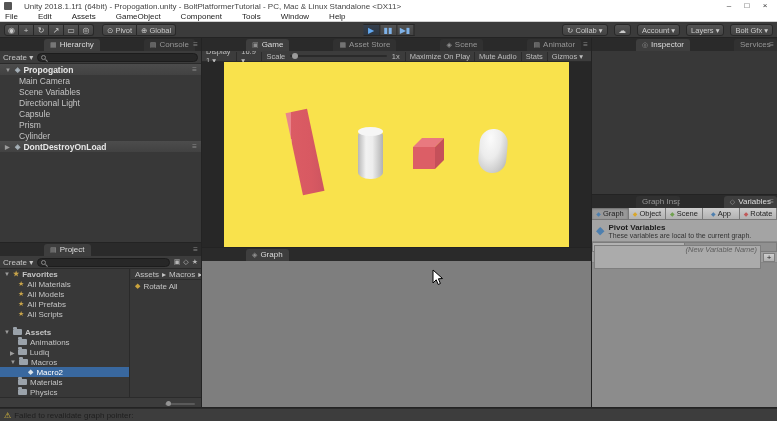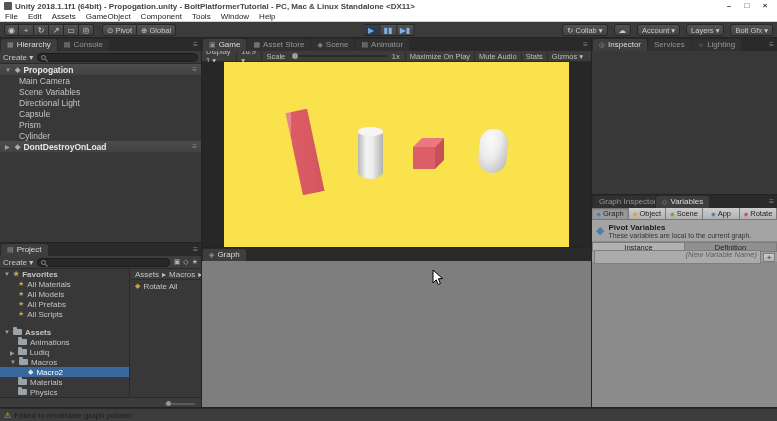--- a/index.html
+++ b/index.html
@@ -1,43 +1,43 @@
 <!DOCTYPE html>
 <html><head>
 <meta charset="utf-8">
 <style>
   * { margin:0; padding:0; box-sizing:border-box; font-family:"Liberation Sans", sans-serif; }
   body { width:777px; height:421px; position:relative; background:#383838; overflow:hidden; }
   .abs { position:absolute; }
 
   
-  .titlebar { left:0; top:0; width:777px; height:12px; background:#FFFFFF; display:flex; align-items:center; padding:0 4px; gap:3px;font-weight:bold; }
+  .titlebar { left:0; top:0; width:777px; height:12px; background:#FFFFFF; display:flex; align-items:center; padding:0 4px; gap:12px; }
   .titlebar .utitle { font-size:8px; color:#444; white-space:nowrap; }
   .ulogo { width:8px; height:8px; background:#555; border-radius:1px; }
   .wincontrols { margin-left:auto; display:flex; gap:2px; }
   .wincontrols span { width:16px; text-align:center; font-size:8px; color:#333; line-height:10px; }
-  .menubar { left:0; top:12px; width:777px; height:10px; background:#FFFFFF; border-bottom:1px solid #D0D0D0; display:flex; align-items:center; padding:0 5px; gap:10px; }
+  .menubar { left:0; top:12px; width:777px; height:10px; background:#FFFFFF; border-bottom:1px solid #D0D0D0; display:flex; align-items:center; padding:0 5px; gap:20px; }
   .menubar span { font-size:8px; color:#222; }
 
   .toolbar { left:0; top:22px; width:777px; height:16px; background:#3B3B3B; border-bottom:1px solid #232323; display:flex; align-items:center; padding:0 4px; }
   .tgroup { display:flex; }
   .tbtn { height:12px; min-width:15px; background:linear-gradient(#525252,#434343); border:1px solid #282828; border-left-width:0; color:#C9C9C9; font-size:8px; line-height:11px; text-align:center; padding:0 2px; }
   .tgroup .tbtn:first-child { border-left-width:1px; border-radius:3px 0 0 3px; }
   .tgroup .tbtn:last-child { border-radius:0 3px 3px 0; }
   .tbtn.txt { font-size:7.5px; padding:0 4px; white-space:nowrap; }
   .playgroup { position:absolute; left:50%; transform:translateX(-50%); display:flex; }
   .playgroup .tbtn { min-width:17px; color:#7FB2E8; }
   .playgroup .tbtn.on { background:#2E4K; background:linear-gradient(#353F4C,#2C3540); color:#62A8F0; }
   .rgroup { margin-left:auto; display:flex; gap:6px; }
   .rgroup .tbtn { border-left-width:1px; border-radius:3px; }
 
   
   .panel { background:#383838; border-right:1px solid #232323; border-bottom:1px solid #232323; overflow:hidden; }
   .tabstrip { height:13px; background:#2A2A2A; display:flex; align-items:flex-end; gap:1px; padding-left:1px; position:relative; }
-  .tab { height:12px; padding:0 6px; font-size:8px; line-height:12px; color:#969696; background:#313131; border-radius:3px 3px 0 0; display:flex; align-items:flex-start; gap:3px; white-space:nowrap; }
+  .tab { height:12px; padding:0 6px; font-size:8px; line-height:12px; color:#969696; background:#313131; border-radius:3px 3px 0 0; display:flex; align-items:flex-start; gap:3px; white-space:nowrap;margin-left:43px; }
   .tab.on { background:#3E3E3E; color:#DCDCDC; }
   .tab .ticon { font-size:7px; color:#8F8F8F; }
   .corner { position:absolute; right:3px; top:2px; font-size:8px; color:#8A8A8A; }
   .ptool { height:13px; background:#3C3C3C; border-bottom:1px solid #2A2A2A; display:flex; align-items:center; padding:0 3px; gap:4px; }
   .createbtn { font-size:8px; color:#C6C6C6; white-space:nowrap; }
   .search { flex:1; height:9px; background:#272727; border:1px solid #1C1C1C; border-radius:5px; position:relative; }
   .mag { position:absolute; left:3px; top:1px; width:5px; height:5px; border:1px solid #878787; border-radius:50%; }
   .mag::after { content:""; position:absolute; width:3px; height:1px; background:#878787; transform:rotate(45deg); left:3px; top:4px; }
   .miniicons { display:flex; gap:3px; font-size:7px; color:#B5B5B5; }
 
@@ -86,21 +86,21 @@
   .kind.on { background:#999999; box-shadow:inset 0 1px 2px rgba(0,0,0,.3); }
   .kicon { font-size:6px; }
   .infobox { height:22px; background:#A4A4A4; border-bottom:1px solid #8A8A8A; display:flex; align-items:center; gap:4px; padding:0 4px; }
   .infobox .big { font-size:11px; color:#4D7FAF; }
   .infotxt .t1 { font-size:8px; font-weight:bold; color:#1C1C1C; }
   .infotxt .t2 { font-size:7px; color:#333333; }
   .modetabs { height:10px; display:flex; }
   .mtab { flex:1; font-size:7.5px; color:#222; text-align:center; line-height:10px; background:#909090; border:1px solid #7C7C7C; border-left:none; }
   .mtab:first-child { border-left:1px solid #7C7C7C; background:#B2B2B2; }
   .newvar { height:11px; background:#9E9E9E; display:flex; align-items:center; padding:1px 2px; gap:2px; border-bottom:1px solid #858585; }
-  .nvfield { flex:1; height:14px; background:#ABABAB; border:1px solid #7E7E7E; font-size:7.5px; color:#5E5E5E; text-align:right; padding-right:3px; line-height:8px; font-style:italic; }
+  .nvfield { flex:1; height:24px; background:#ABABAB; border:1px solid #7E7E7E; font-size:7.5px; color:#5E5E5E; text-align:right; padding-right:3px; line-height:8px; font-style:italic; }
   .nvadd { width:12px; height:9px; background:linear-gradient(#CFCFCF,#B0B0B0); border:1px solid #7E7E7E; font-size:8px; line-height:8px; text-align:center; color:#222; }
 
   .statusbar { left:0; top:408px; width:777px; height:13px; background:#3D3D3D; border-top:1px solid #2A2A2A; display:flex; align-items:center; gap:3px; padding:0 4px; }
   .statusbar .warn { color:#E3C33C; font-size:8px; }
   .statusbar .msg { font-size:8px; color:#1E1E1E; }
 
   .crumb { display:flex; align-items:center; gap:3px; font-size:8px; color:#C4C4C4; height:11px; background:#3C3C3C; border-bottom:1px solid #2B2B2B; padding:0 4px; white-space:nowrap; overflow:hidden; }
   .zoomslider { position:absolute; right:6px; bottom:2px; width:30px; height:2px; background:#5A5A5A; border-radius:1px; }
   .zoomslider .knob { width:5px; height:5px; top:-2px; left:1px; background:#939393; }
 

